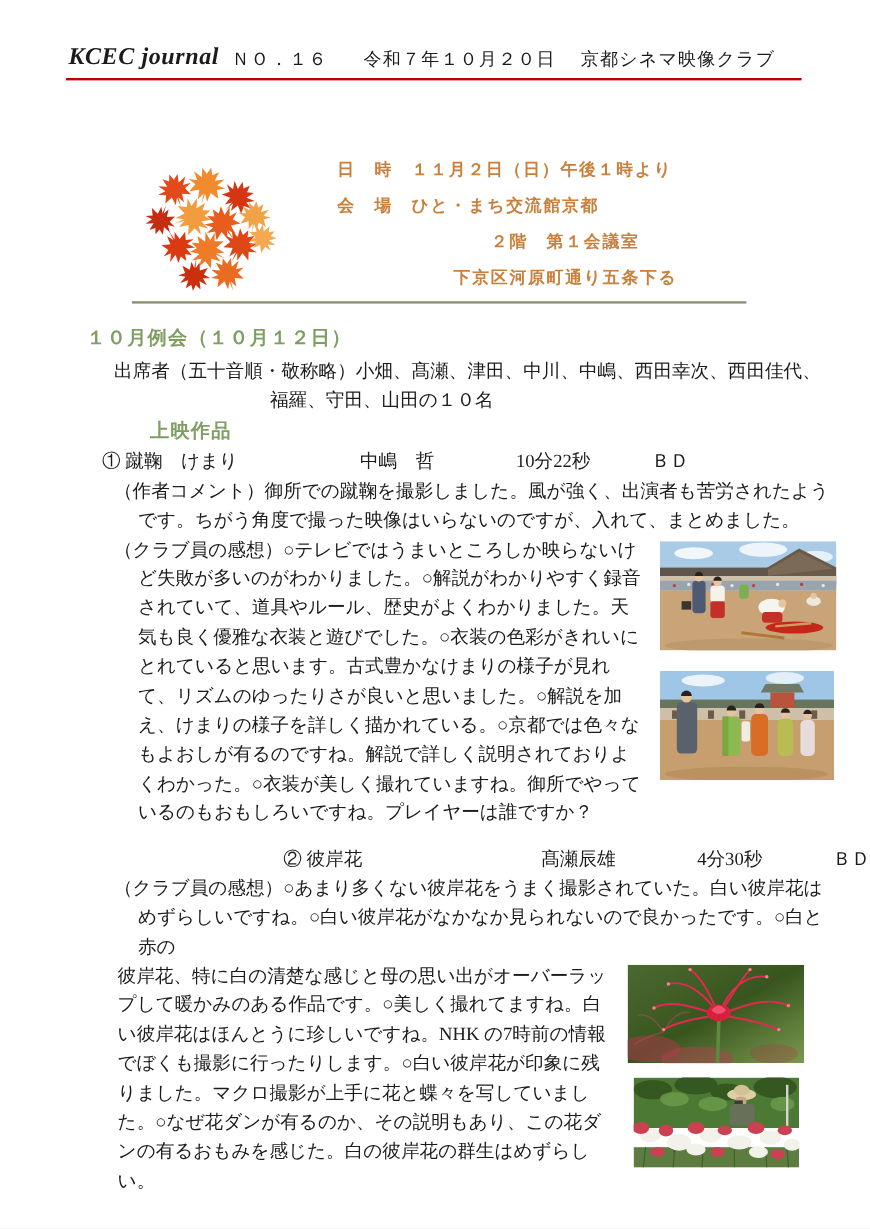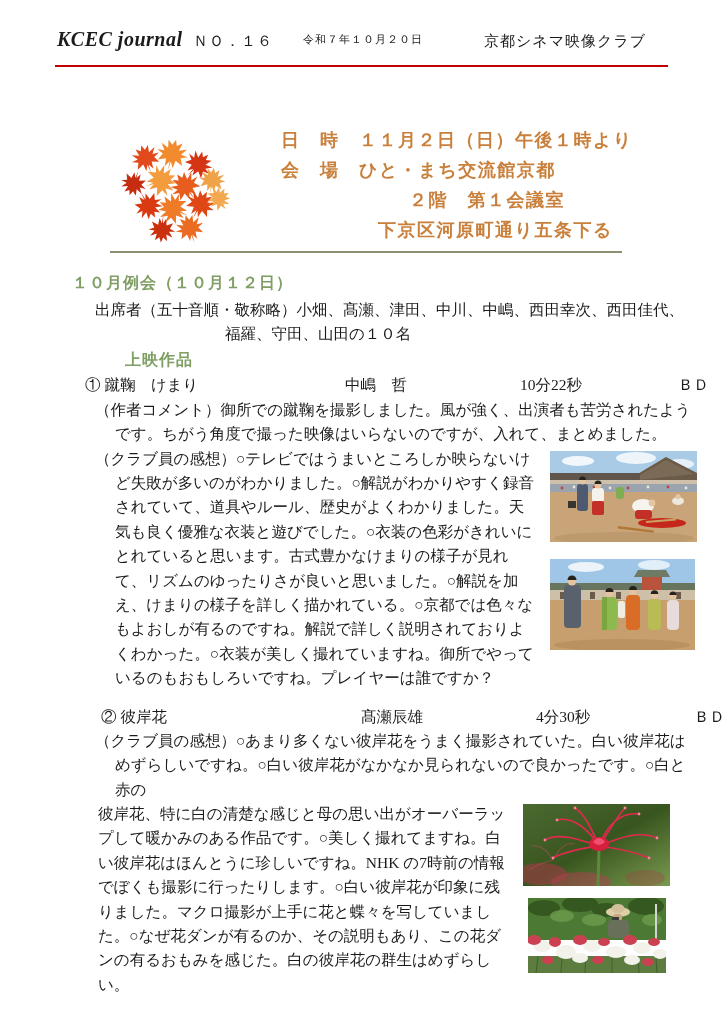--- a/index.html
+++ b/index.html
@@ -11,50 +11,50 @@
     --f-serif:"Liberation Serif","DejaVu Serif",serif;
     --f-sans:"Liberation Sans","DejaVu Sans",sans-serif;
   }
   html,body{margin:0;padding:0;background:#e8e8e8;}
   .page{
     position:relative;width:725px;height:1024px;margin:0 auto;
     background:#ffffff;overflow:hidden;
     font-family:var(--f-serif);color:#1b1b1b;
   }
   
-  .masthead{position:absolute;left:57px;top:28px;width:615px;height:26px;}
+  .masthead{position:absolute;left:57px;top:36px;width:615px;height:26px;}
   .mh-journal{position:absolute;left:0;top:0;font:italic bold 20px var(--f-serif);letter-spacing:.5px;}
   .mh-no{position:absolute;left:136px;top:4px;font-size:15px;letter-spacing:1px;}
-  .mh-date{position:absolute;left:246px;top:4px;font-size:11px;letter-spacing:1px;}
+  .mh-date{position:absolute;left:246px;top:4px;font-size:15px;letter-spacing:1px;}
   .mh-club{position:absolute;left:427px;top:4px;font-size:15px;letter-spacing:1px;}
   .mh-rule{position:absolute;left:55px;top:65px;width:613px;height:2px;background:var(--header-rule);}
   
   .notice-title{
     position:absolute;left:72px;top:96px;
     font:bold 17px var(--f-sans);letter-spacing:1.5px;color:var(--title-blue);
     border-bottom:2px solid var(--title-blue);padding:0 28px 3px 2px;
   }
   
   .leaves{position:absolute;left:106px;top:139px;}
   
   .info{
     position:absolute;left:281px;top:126px;width:360px;
-    color:var(--info-orange);font-family:Liberation Mono, monospace;font-weight:bold;
-    font-size:18px;line-height:30px;letter-spacing:1.5px;
+    color:var(--info-orange);font-family:Liberation Sans, sans-serif;font-weight:bold;
+    font-size:14px;line-height:30px;letter-spacing:1.5px;
   }
   .info .l3{padding-left:128px;}
   .info .l4{padding-left:97px;}
   .divider{position:absolute;left:110px;top:251px;width:512px;height:2px;background:var(--divider);}
   
   .main{position:absolute;left:0;top:268px;width:725px;font-size:15.5px;line-height:24.4px;}
   .sec-head{margin:5px 0 5px 72px;font:bold 16px var(--f-sans);letter-spacing:1px;color:var(--section-green);line-height:20px;}
   .attendees1{margin:0 40px 0 95px;}
   .attendees2{margin:0 0 0 225px;}
   .screen-head{margin:3px 0 3px 125px;font:bold 16px var(--f-sans);letter-spacing:1px;color:var(--section-green);line-height:20px;}
-  .film-title{display:flex;margin-left:85px;line-height:24px;gap:45px;}
+  .film-title{display:flex;margin-left:85px;line-height:24px;}
   .ft-name{width:215px;}
   .ft-author{width:130px;}
   .ft-dur{width:113px;}
   .acomment{margin:1px 25px 0 115px;text-indent:-20px;}
   .ccomment{display:flow-root;margin:0 28px 0 115px;text-indent:-20px;}
   .ccomment2a{margin:0 38px 0 115px;text-indent:-20px;}
   .ccomment2b{display:flow-root;margin:0 55px 0 98px;}
   .film2{margin-top:14px;justify-content:flex-end;}
   .photos-r{float:right;width:147px;margin:4px 0 0 12px;display:flex;flex-direction:column;gap:17px;text-indent:0;}
   .photos-r2{float:right;width:147px;margin:2px 0 0 14px;display:flex;flex-direction:column;gap:12px;align-items:center;text-indent:0;}

